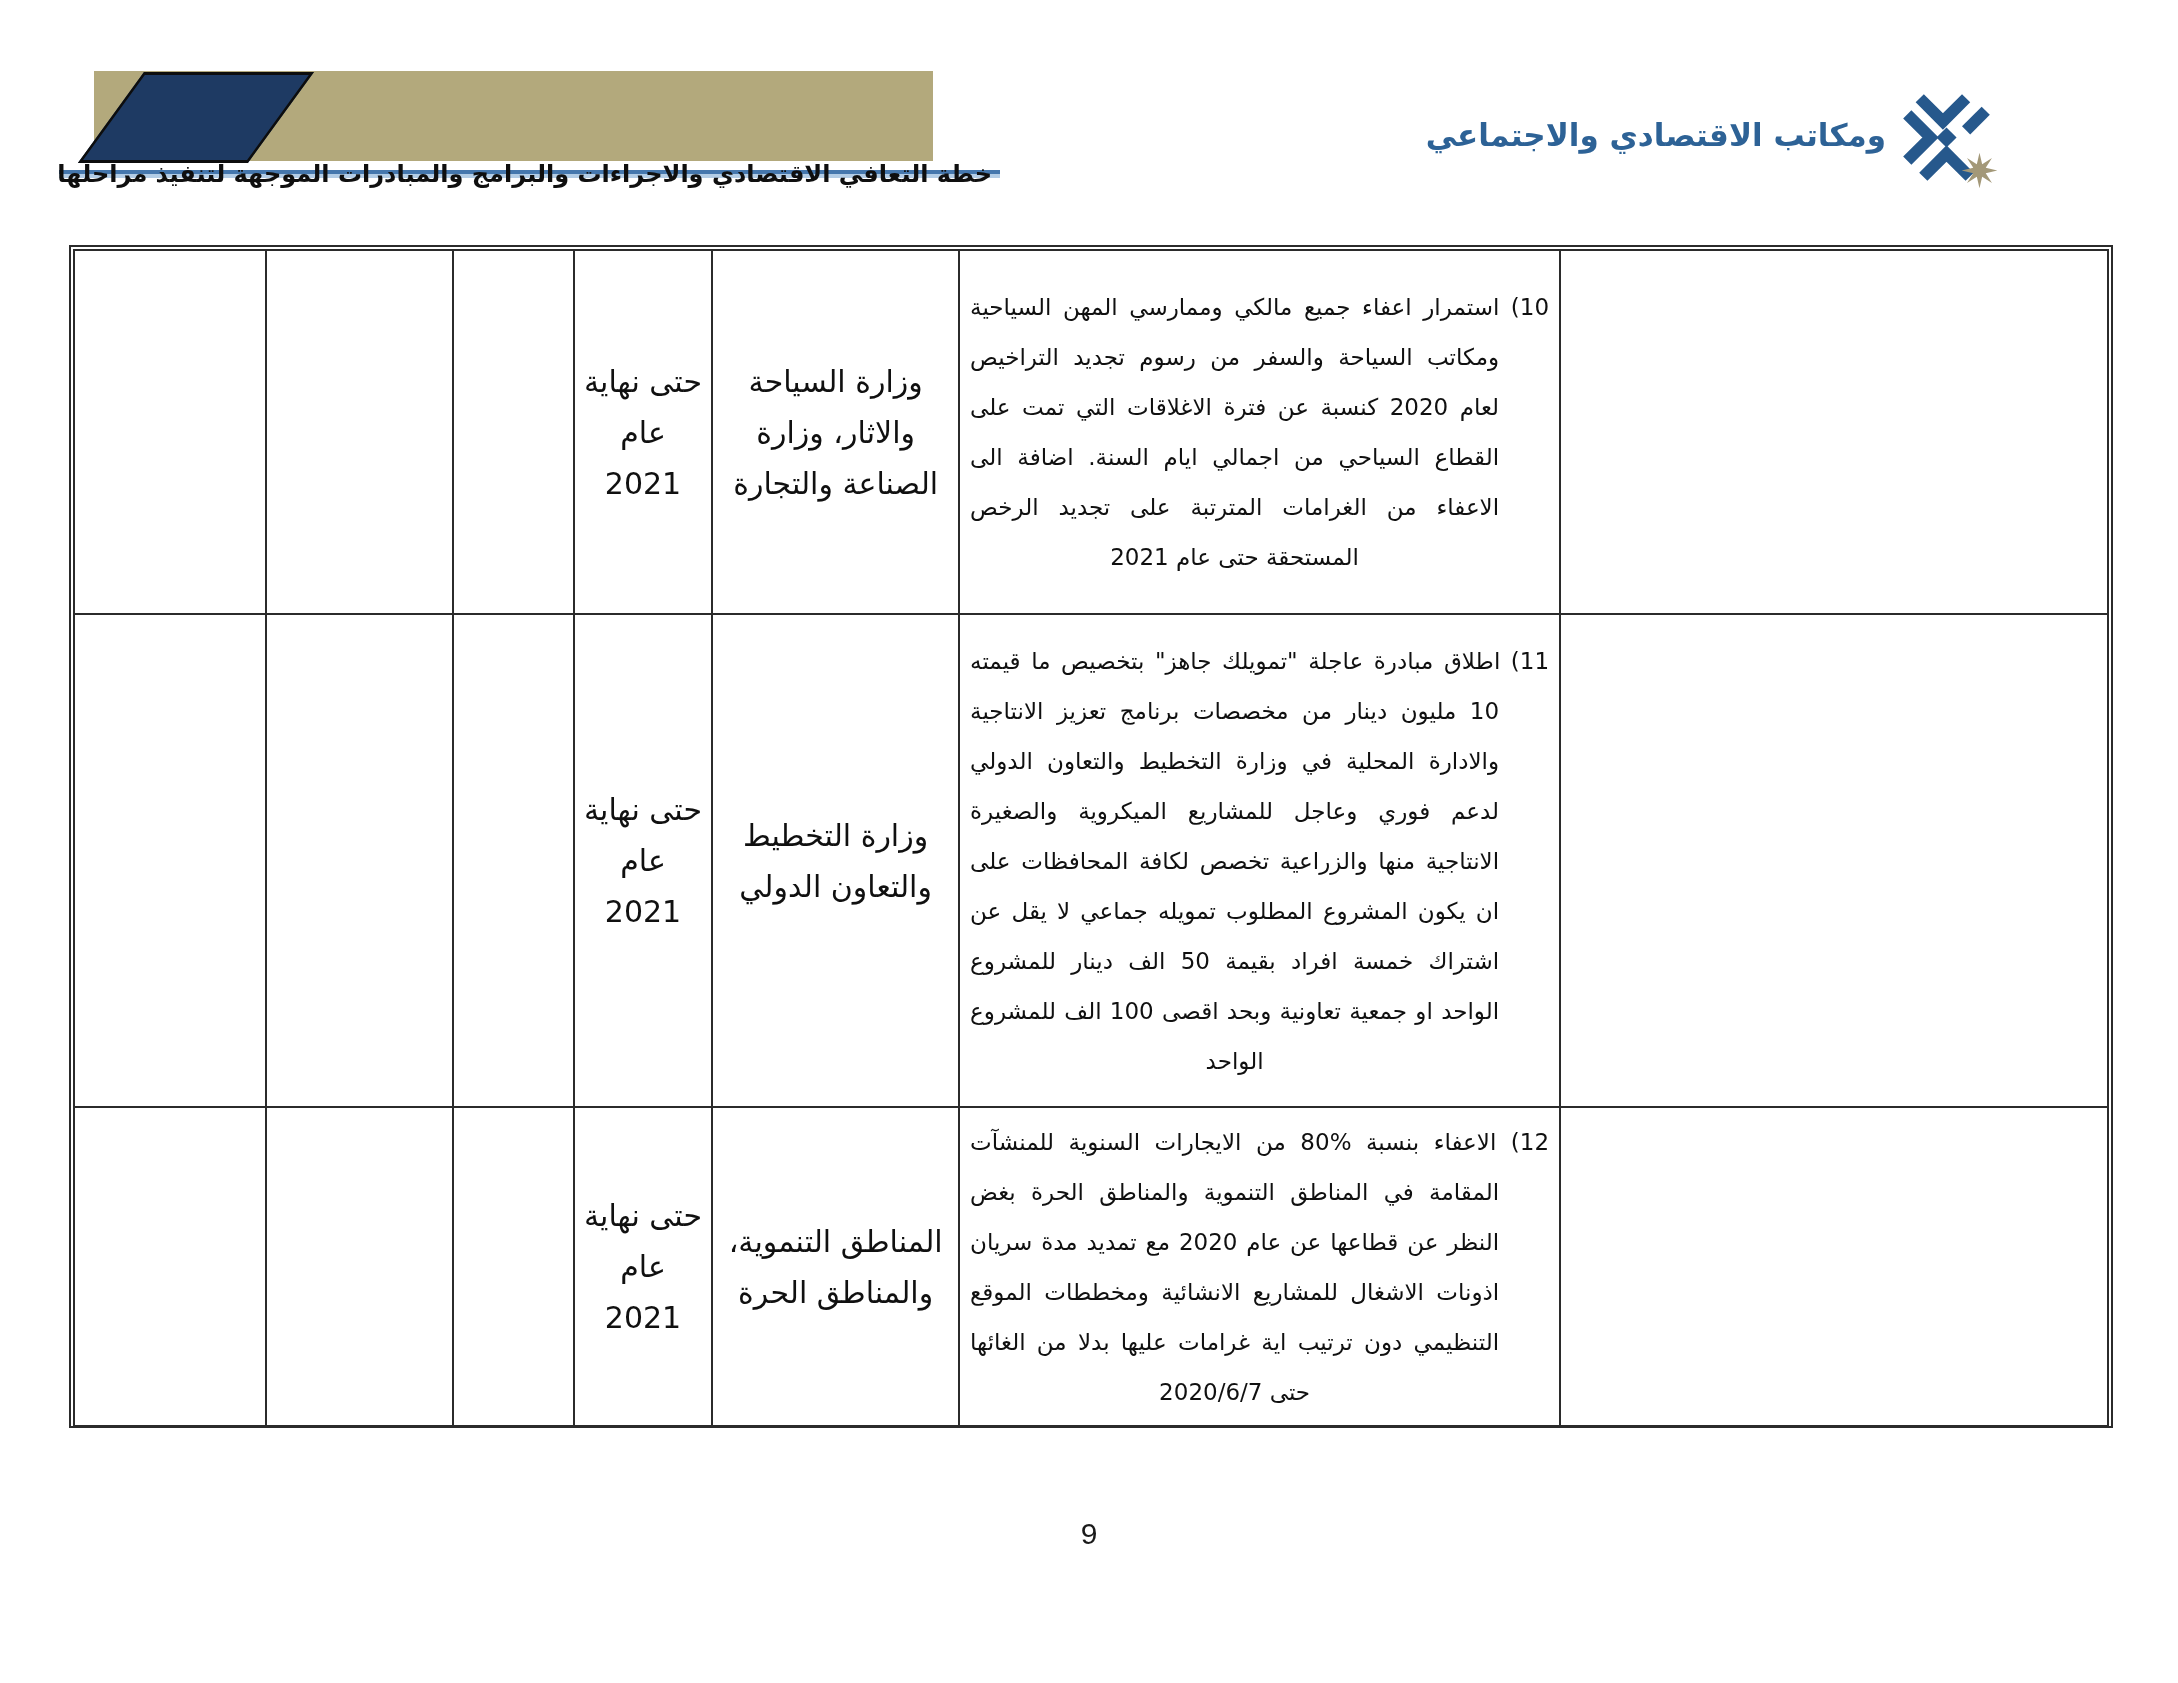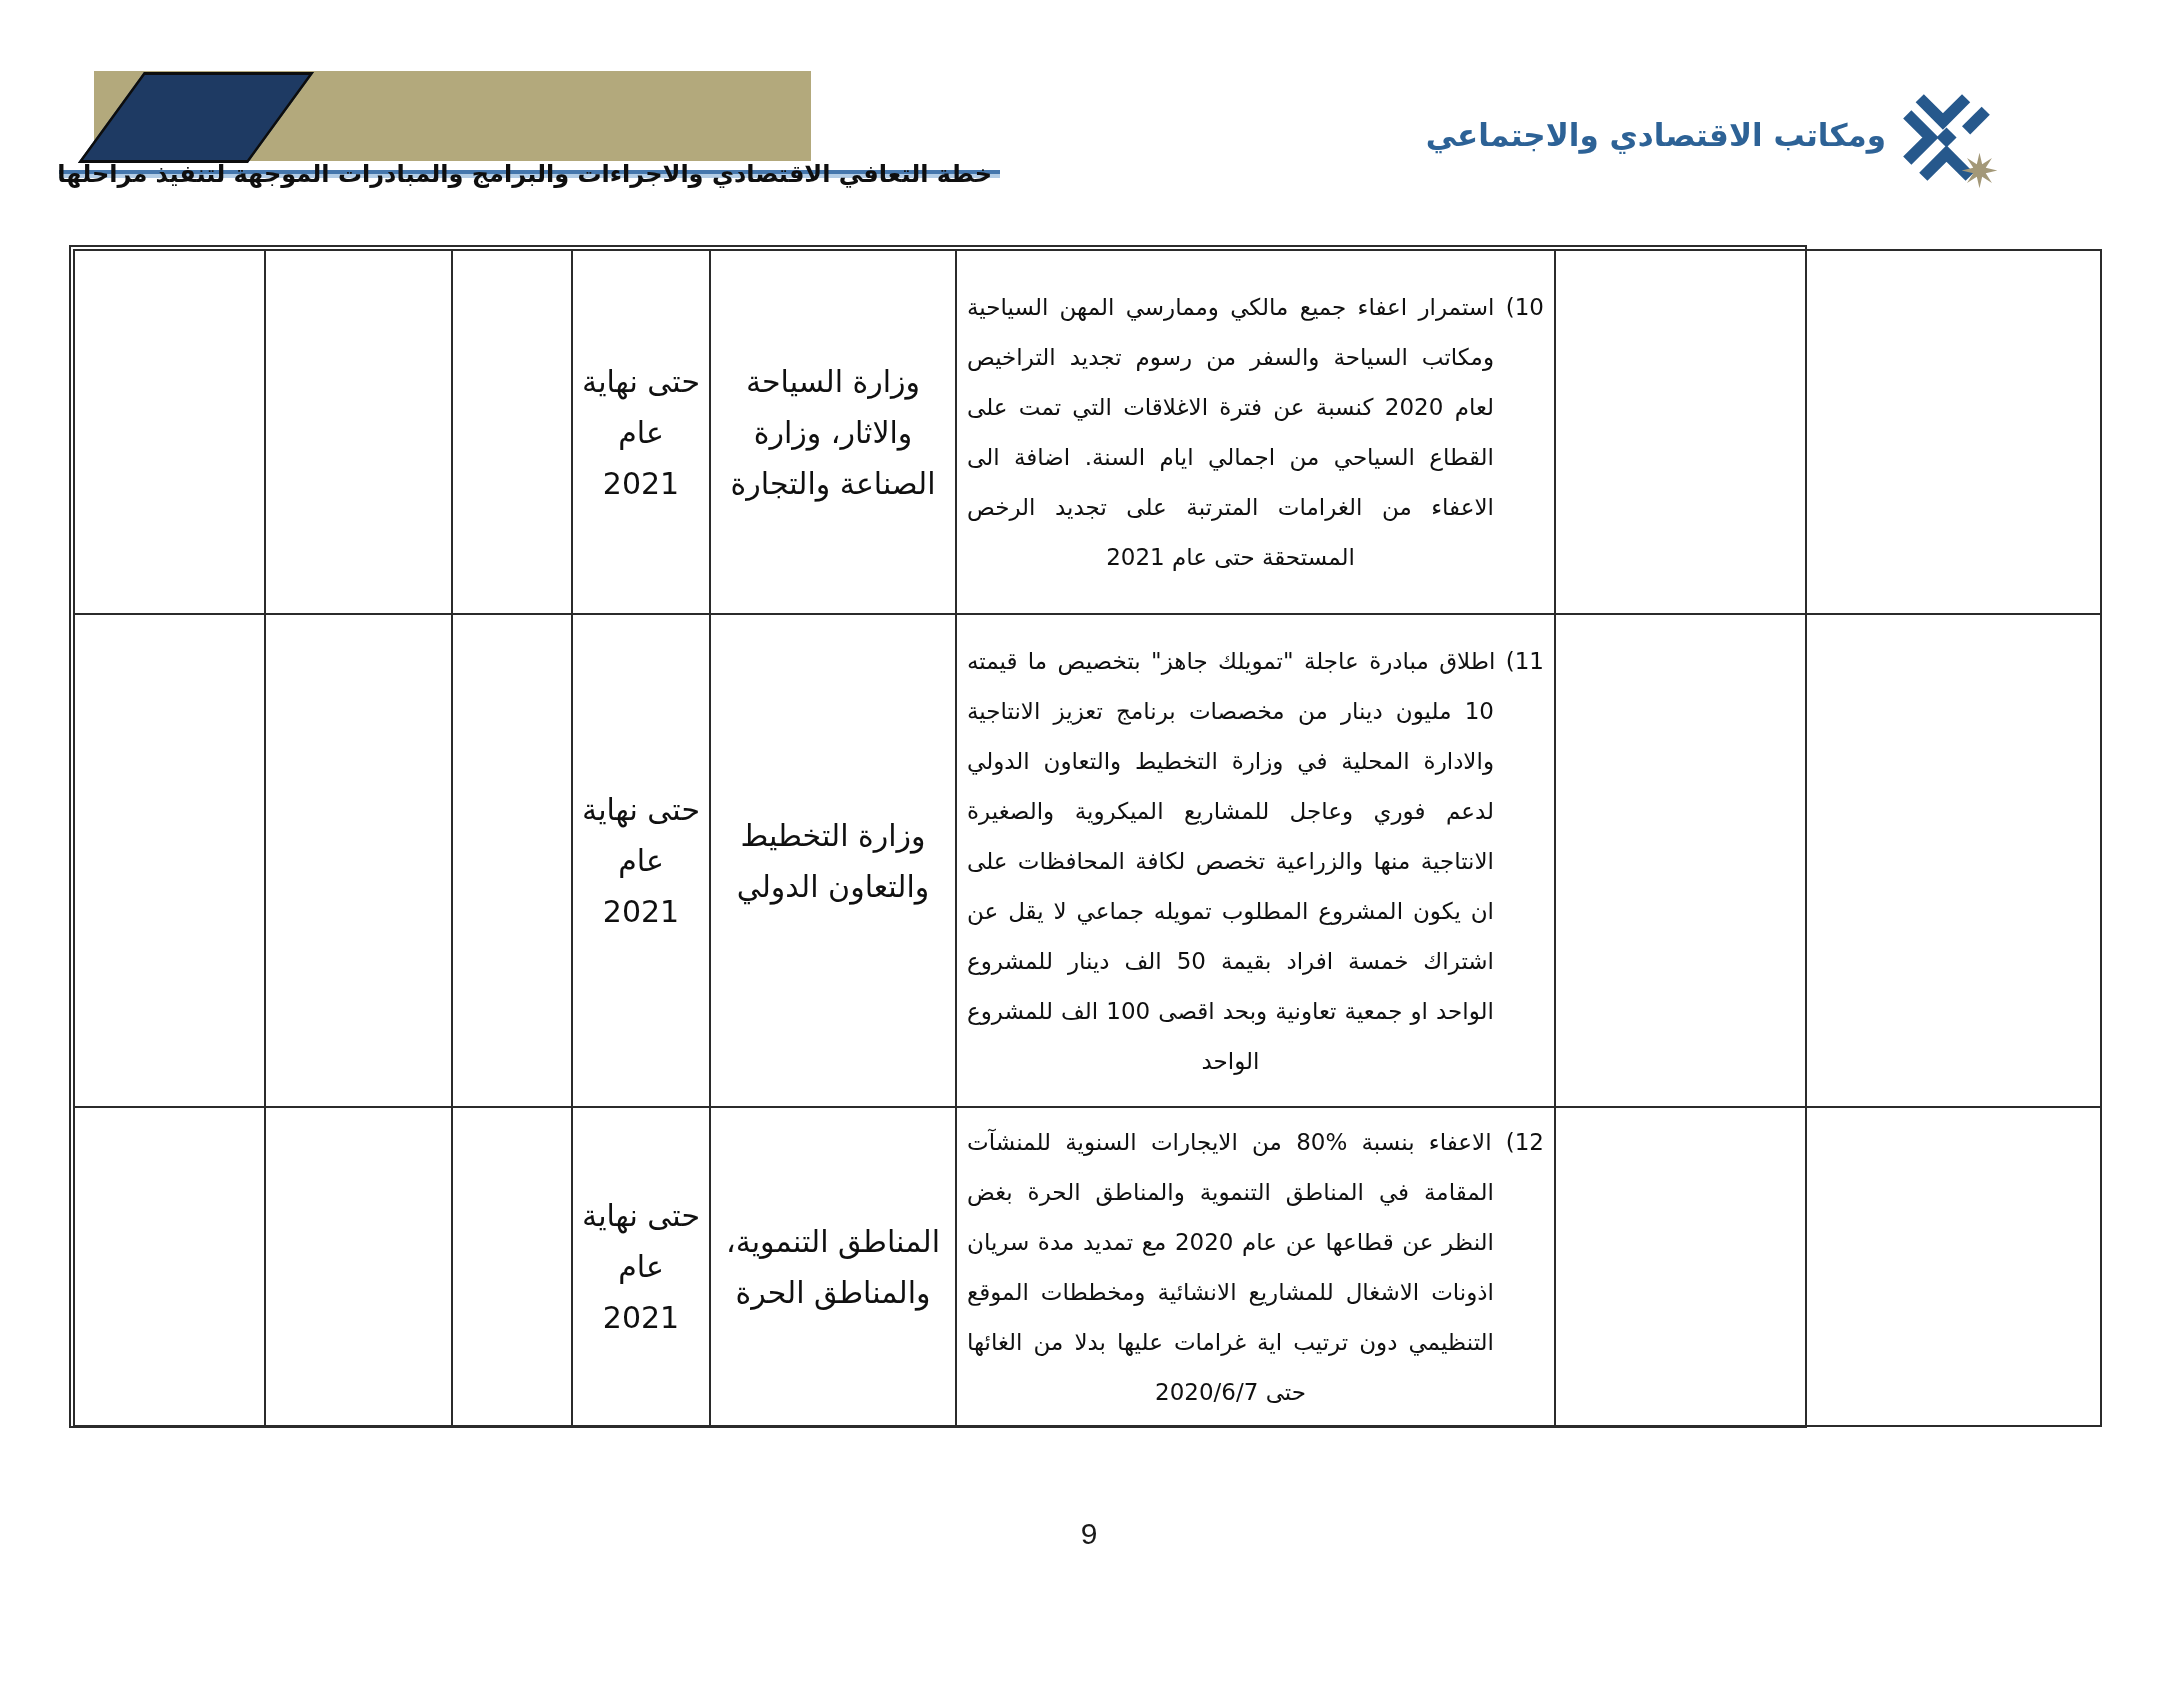--- a/index.html
+++ b/index.html
@@ -3,21 +3,21 @@
 <meta charset="utf-8">
 <style>
   html,body{margin:0;padding:0;}
   body{
     width:2178px;height:1683px;position:relative;background:#ffffff;
     font-family:"DejaVu Sans","Liberation Sans",sans-serif;color:#111;
     overflow:hidden;
   }
   
   .banner{
-    position:absolute;left:94px;top:71px;width:717px;height:90px;
+    position:absolute;left:94px;top:71px;width:839px;height:90px;
     background:#b3a97c;
   }
   .parallelogram{
     position:absolute;left:144px;top:72px;width:170px;height:91px;
     background:#1e3a63;border:3px solid #0d0d0d;box-sizing:border-box;
     transform:skewX(-36deg);transform-origin:0 0;z-index:2;
   }
   .banner-title{
     position:absolute;left:248px;top:73px;width:650px;height:59px;
     display:flex;align-items:center;direction:rtl;z-index:3;
@@ -27,21 +27,21 @@
     position:absolute;left:59px;top:170px;width:941px;height:8px;
     background:linear-gradient(#4577ad 0 55%, #b3cde6 55% 100%);
   }
   .logo-text{
     position:absolute;right:292px;top:117px;direction:rtl;white-space:nowrap;
     font-size:31px;font-weight:700;color:#2d6296;
   }
   .logo-emblem{position:absolute;left:1893px;top:84px;width:107px;height:107px;}
   
   .table-wrap{
-    position:absolute;left:69px;top:245px;width:1738px;height:1183px;
+    position:absolute;left:69px;top:245px;width:2044px;height:1183px;
     box-sizing:border-box;border:2px solid #2b2b2b;padding:2px;background:#fff;
   }
   table.plan{
     width:100%;height:100%;border-collapse:collapse;table-layout:fixed;
   }
   table.plan td{
     border:2px solid #2b2b2b;padding:0;vertical-align:middle;overflow:hidden;
   }
   .td-item{direction:rtl;}
   .item-box{

